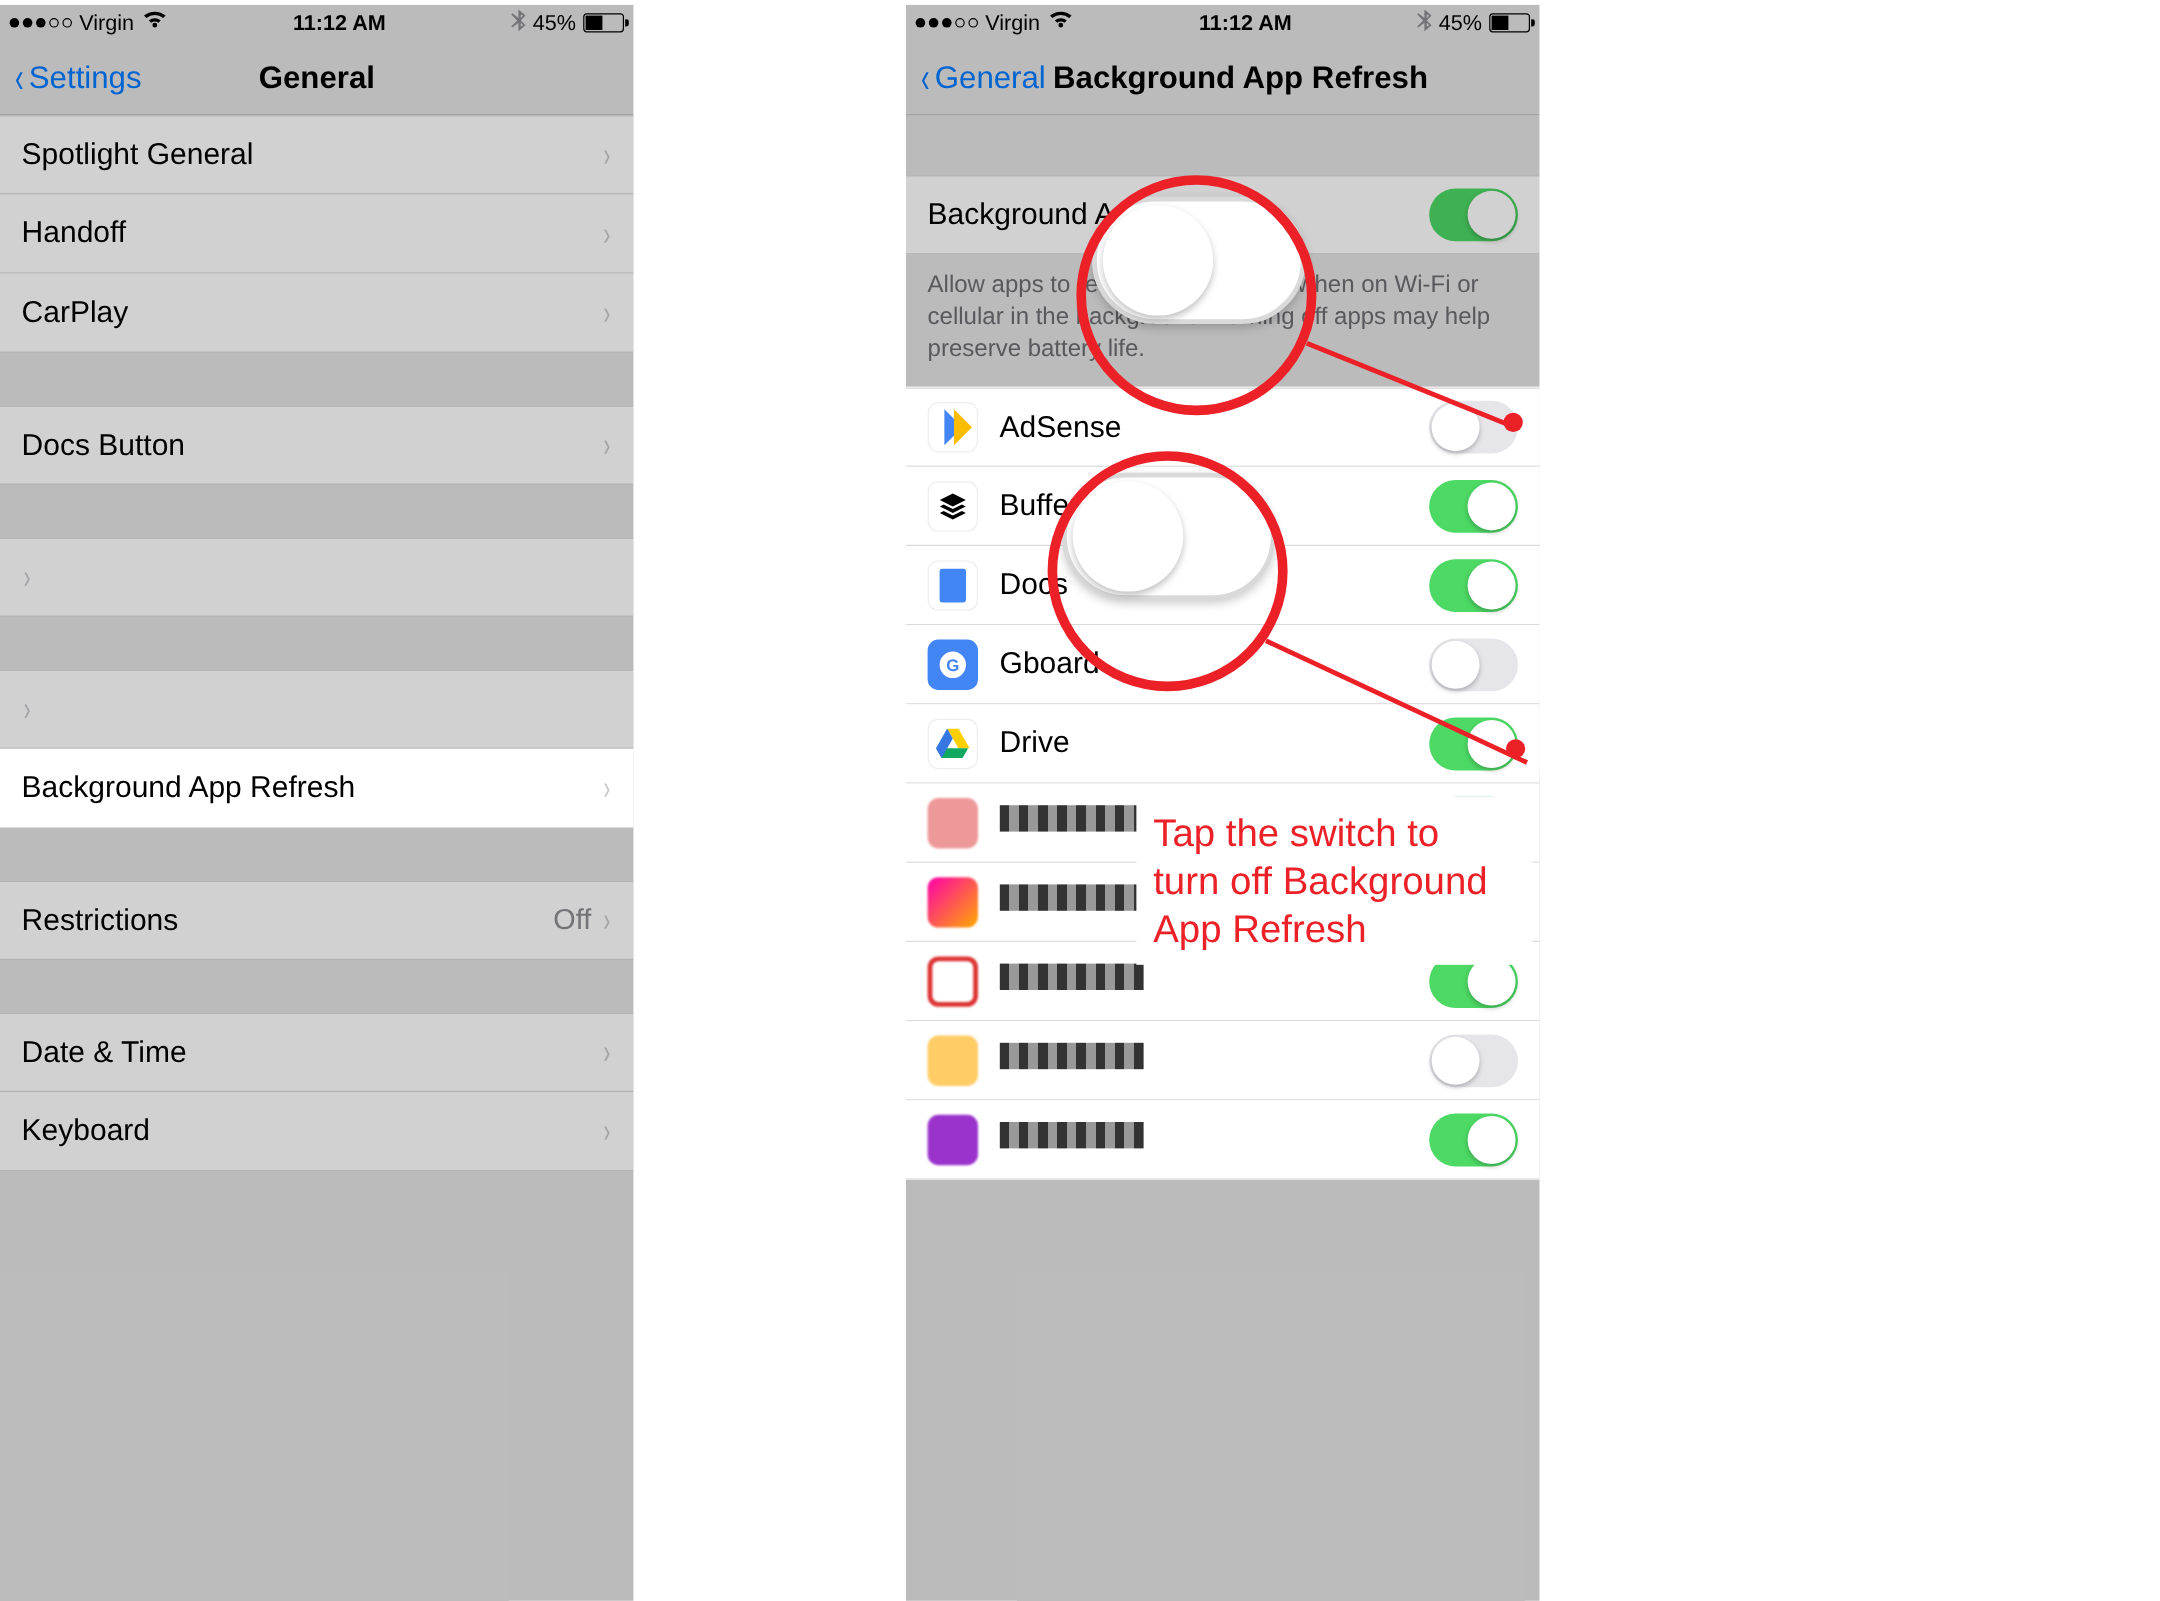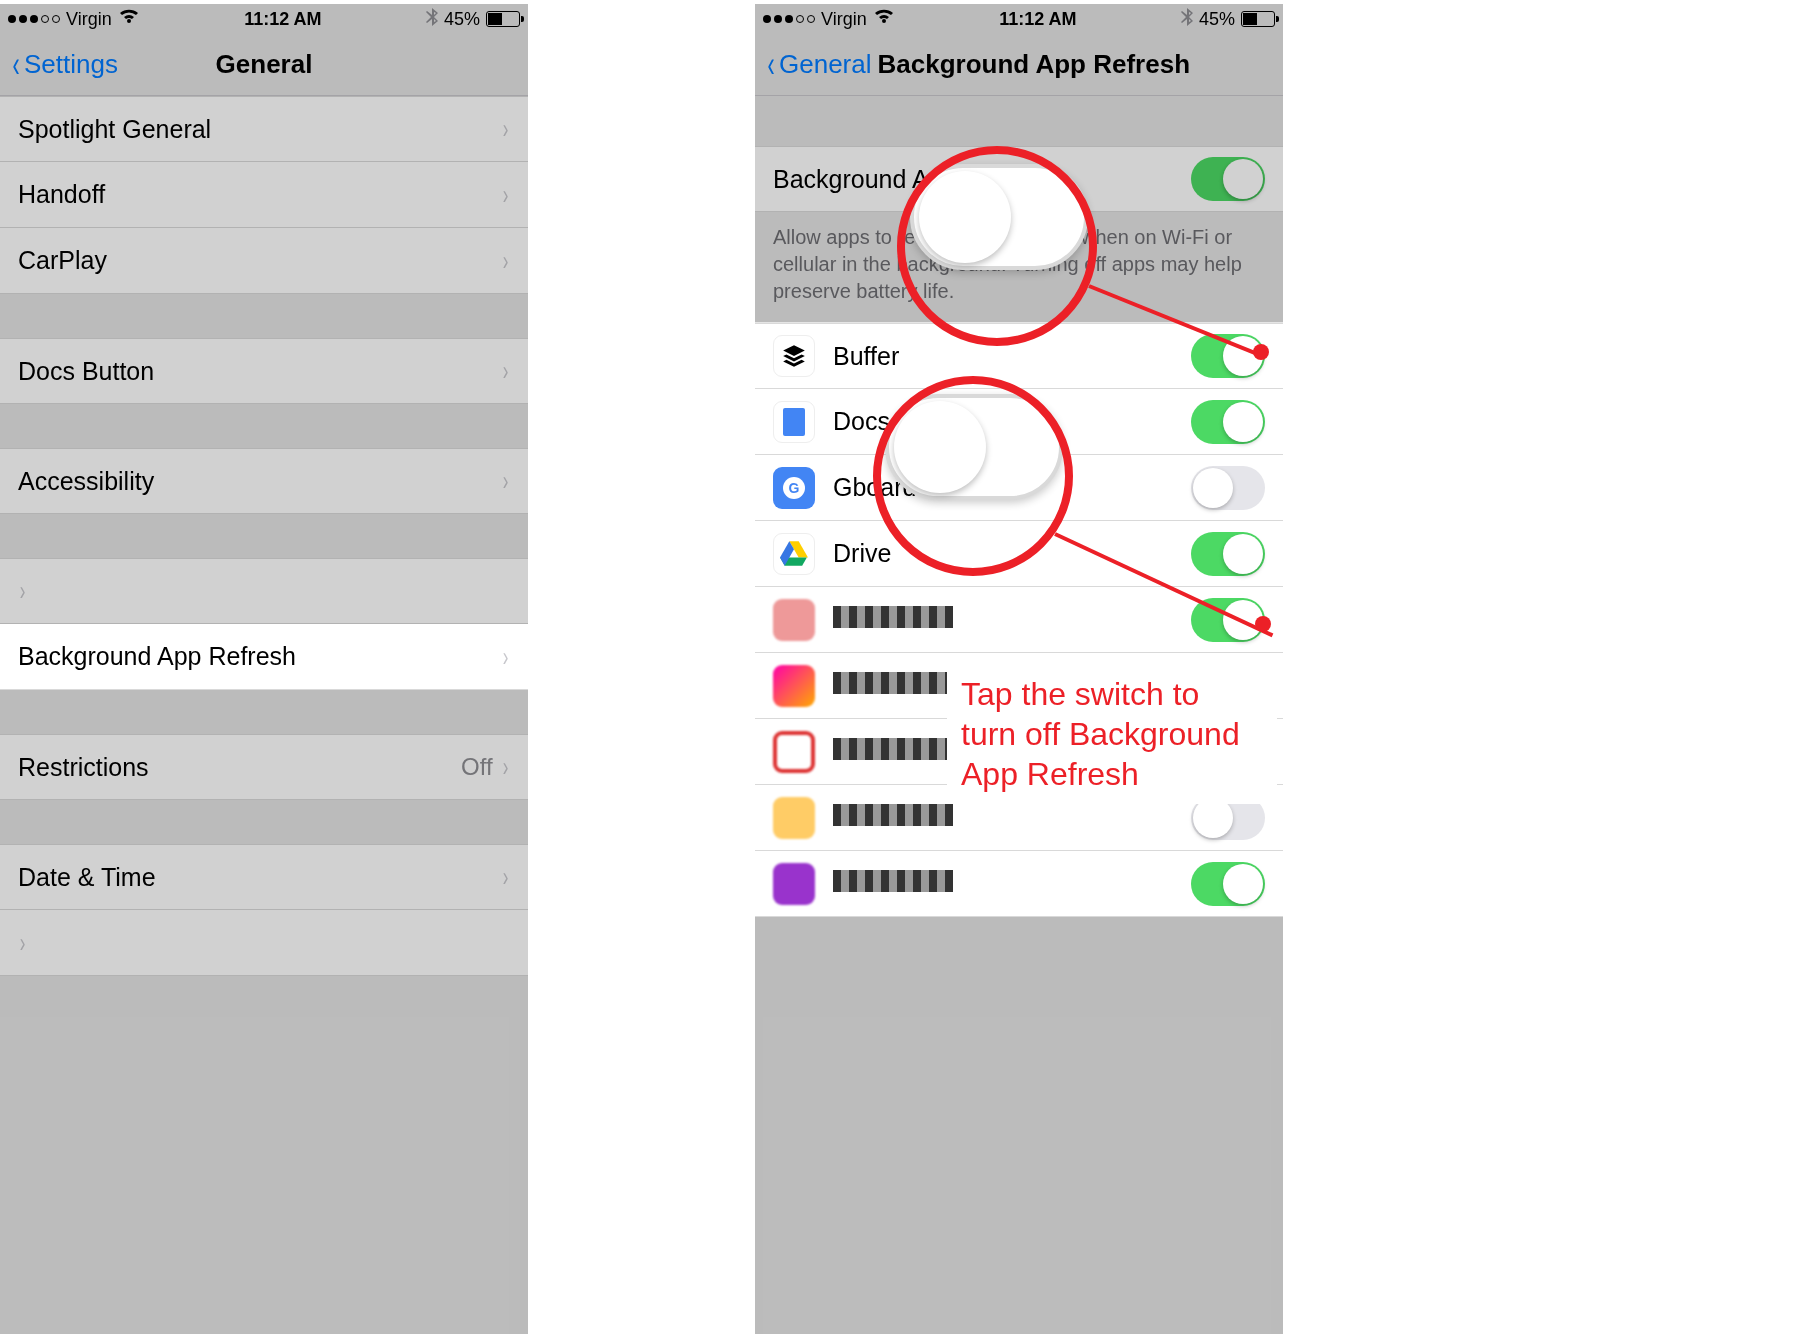--- a/index.html
+++ b/index.html
@@ -224,21 +224,20 @@
   <div class="spacer"></div>
   <div class="group">
     <div class="row">
       <span class="label">Docs Button</span>
       <span class="chev-r">›</span>
     </div>
   </div>
   <div class="spacer"></div>
   <div class="group">
     <div class="row">
-      <span class="label">Accessibility</span>
       <span class="chev-r">›</span>
     </div>
   </div>
   <div class="spacer"></div>
   <div class="group">
     <div class="row">
       <span class="chev-r">›</span>
     </div>
     <div class="row row-highlight" style="background:#fff">
       <span class="label">Background App Refresh</span>
@@ -253,20 +252,21 @@
       <span class="chev-r">›</span>
     </div>
   </div>
   <div class="spacer"></div>
   <div class="group">
     <div class="row">
       <span class="label">Date &amp; Time</span>
       <span class="chev-r">›</span>
     </div>
     <div class="row">
+      <span class="label">Keyboard</span>
       <span class="chev-r">›</span>
     </div>
   </div>
 </div>
 
 <div class="phone phone-right">
   <div class="right-dim-top" style="top:0; height:318px"></div>
   <div class="right-dim-bottom" style="top:640px; bottom:0"></div>
 
   <div class="status">
@@ -313,20 +313,27 @@
       <span class="label">Background App Refresh</span>
       <span class="toggle on">
           <span class="knob"></span>
         </span>
     </div>
   </div>
   <div class="footer-text">Allow apps to refresh their content when on Wi-Fi or cellular in the background. Turning off apps may help preserve battery life.</div>
 
   <div class="group" style="position:relative; z-index:10; background:#fff">
     <div class="row">
+      <span class="appicon icon-adsense"></span>
+      <span class="label">AdSense</span>
+      <span class="toggle">
+          <span class="knob"></span>
+        </span>
+    </div>
+    <div class="row">
       <span class="appicon icon-buffer">
         <svg width="26" height="26" viewBox="0 0 24 24">
             <path d="M12 2L2 7l10 5 10-5-10-5zm-10 10l10 5 10-5-3-1.5L12 14 5 10.5 2 12zm0 5l10 5 10-5-3-1.5L12 19 5 15.5 2 17z" fill="#000"></path>
           </svg>
       </span>
       <span class="label">Buffer</span>
       <span class="toggle on">
           <span class="knob"></span>
         </span>
     </div>

